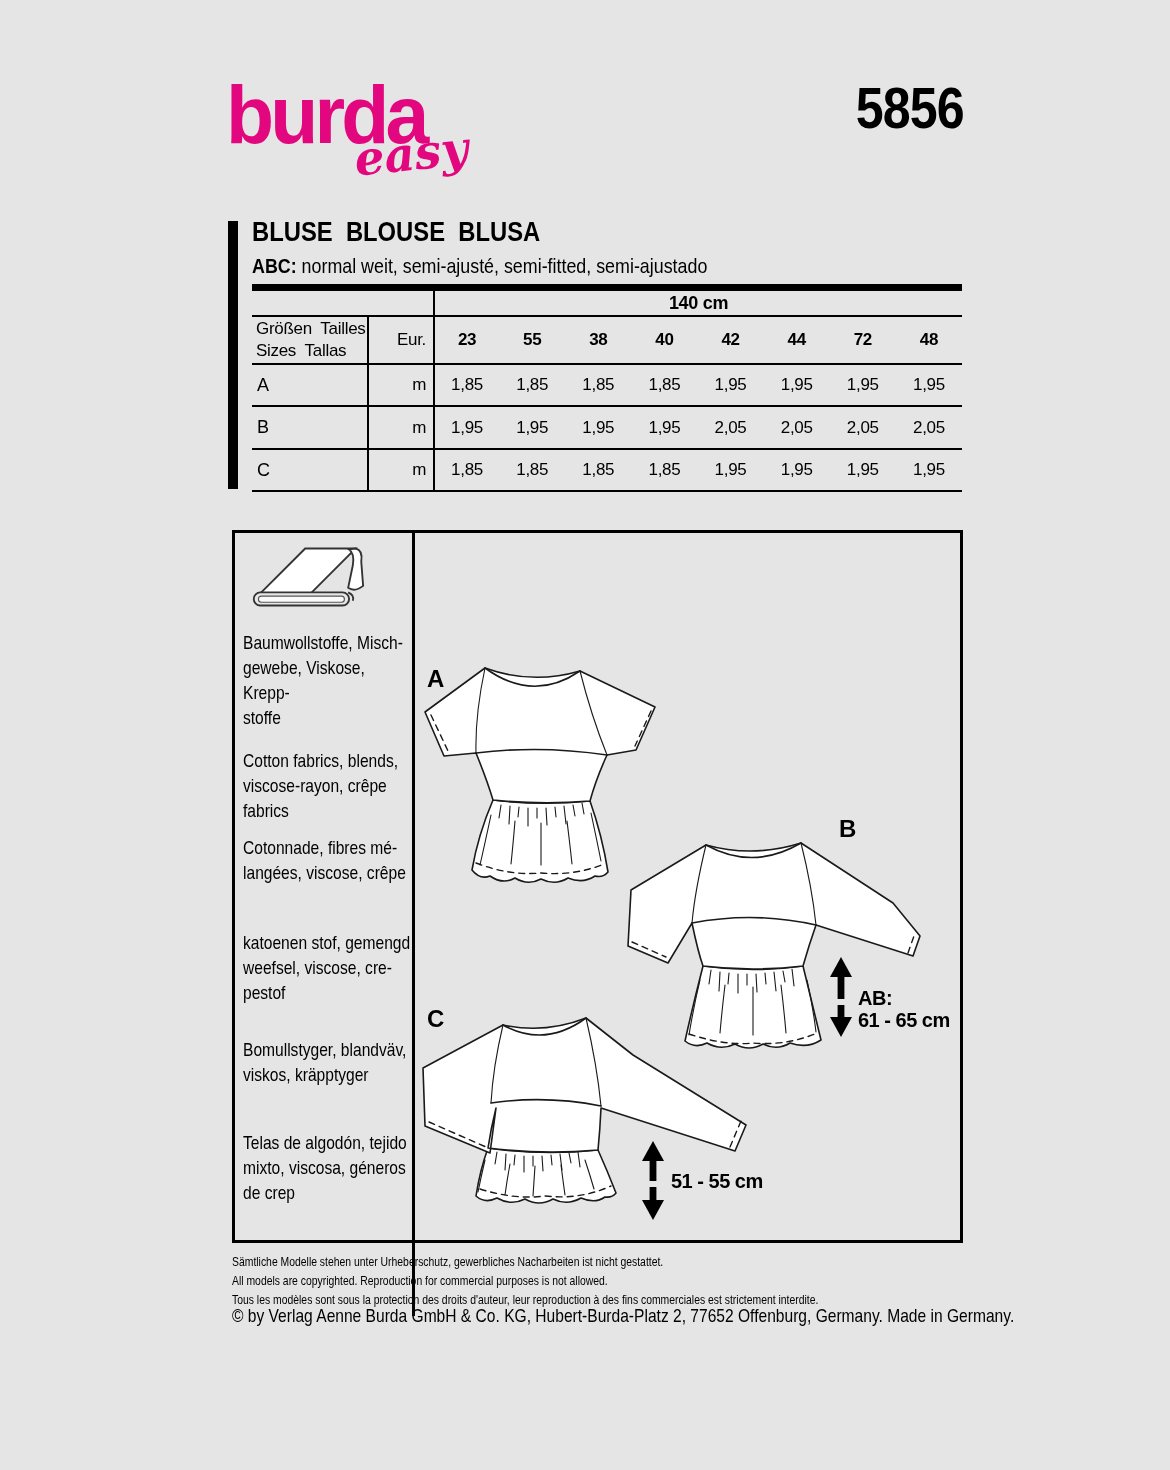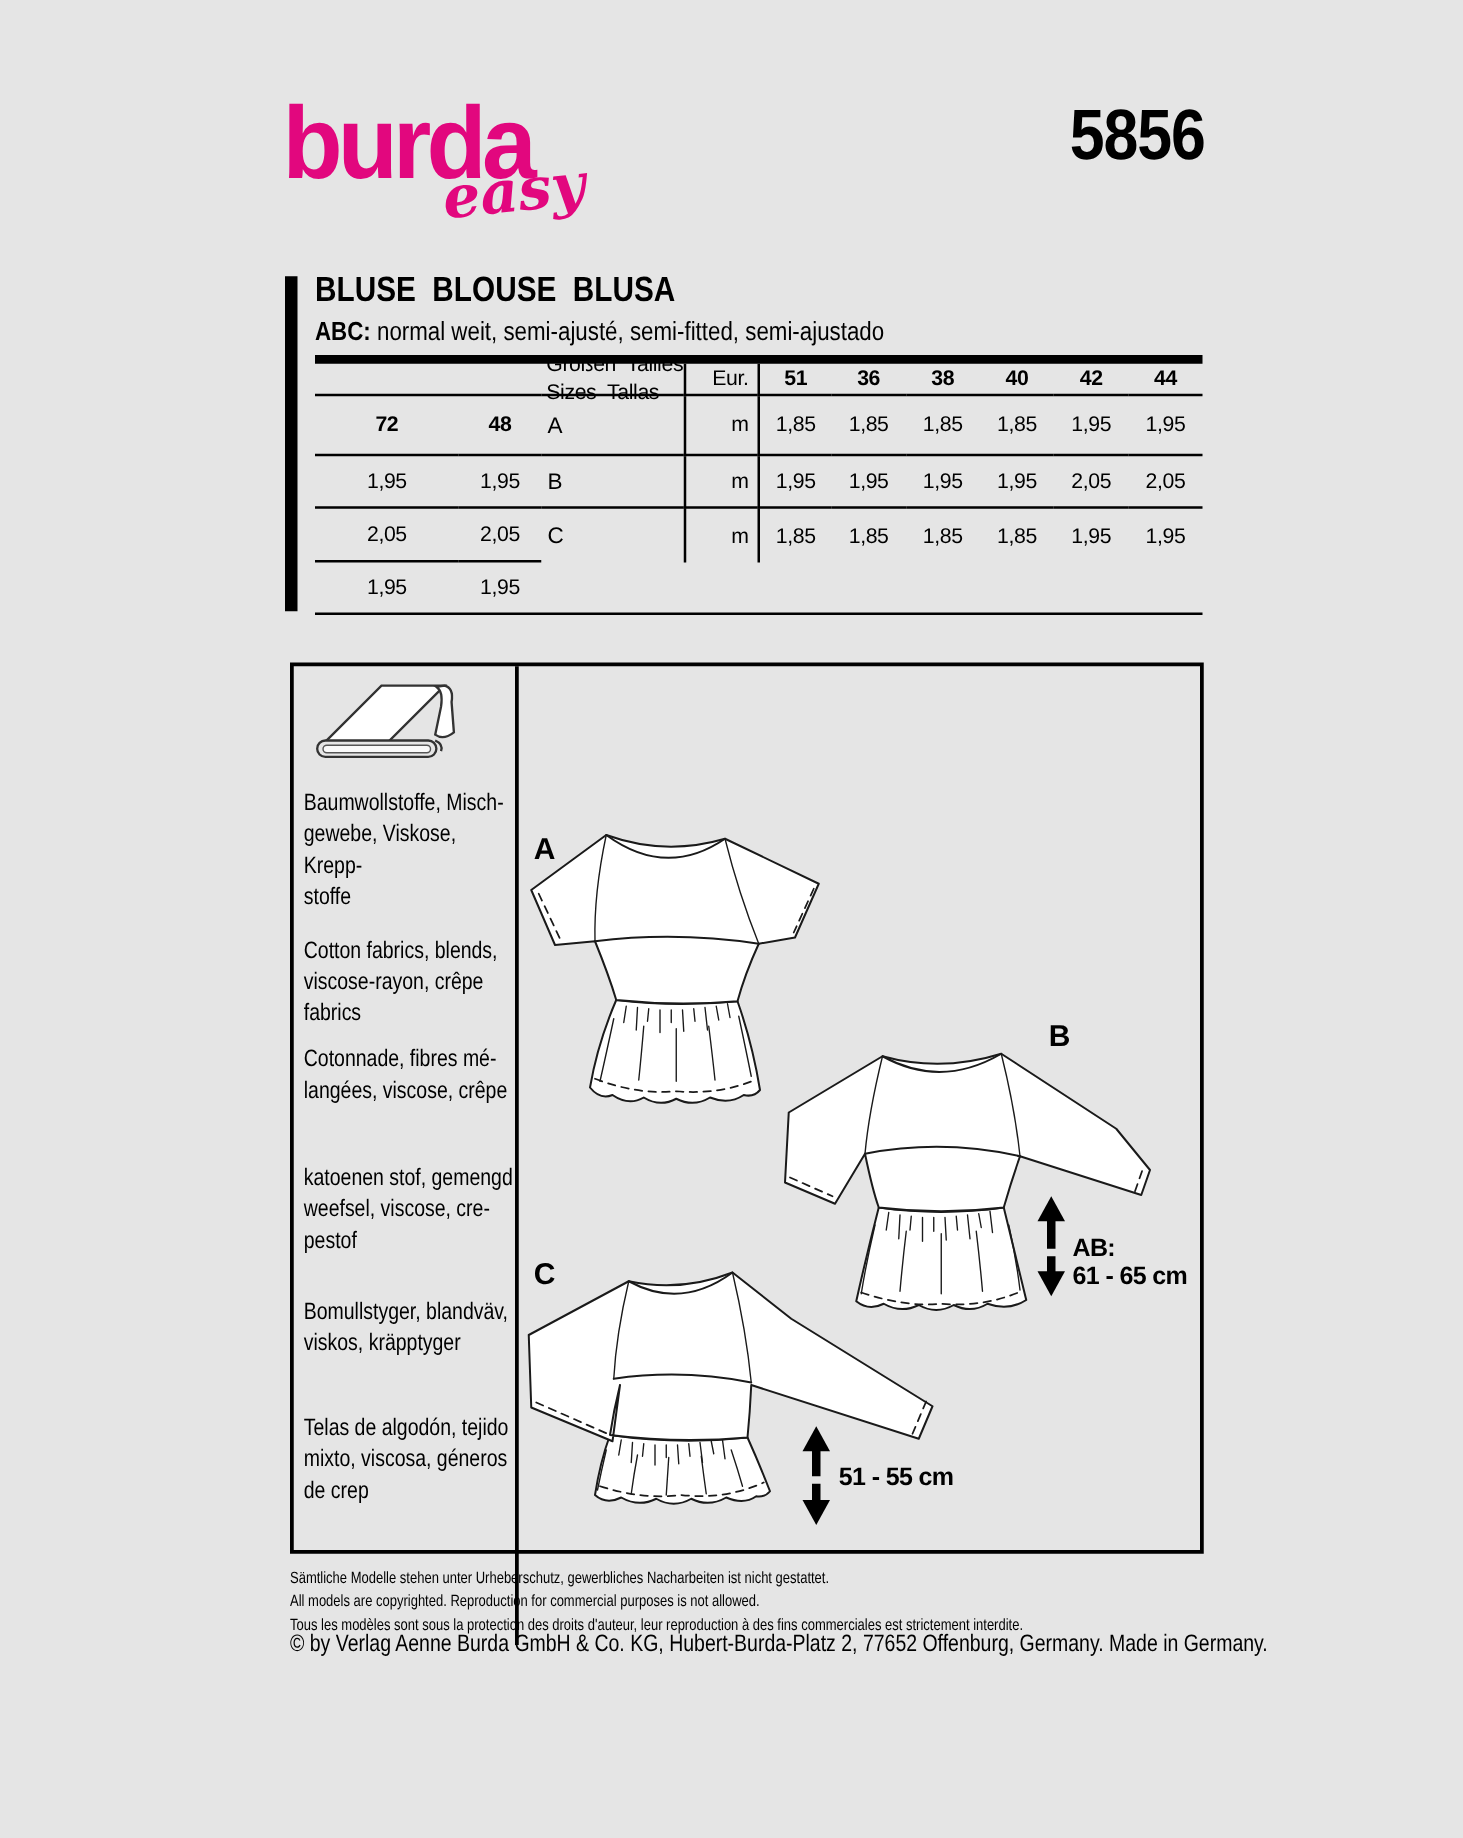--- a/index.html
+++ b/index.html
@@ -76,28 +76,29 @@
   <div class="abs logo-burda">burda</div>
   <div class="abs logo-easy">easy</div>
   <div class="abs style-number">5856</div>
 
   <div class="abs title-rule"></div>
   <div class="abs main-title">BLUSE  BLOUSE  BLUSA</div>
   <div class="abs subtitle"><b>ABC: </b><span>normal weit, semi-ajusté, semi-fitted, semi-ajustado</span></div>
 
   <div class="abs size-table">
     <div class="cell span2 rb"></div>
+    <div class="cell span8 rb bl c140">140 cm</div>
 
     <div class="cell rb c-glabel">
       <span>Größen  Tailles</span>
       <span>Sizes  Tallas</span>
     </div>
     <div class="cell rb bl c-eur">Eur.</div>
-    <div class="cell rb bl c-sizes">51</div>
-    <div class="cell rb c-sizes">36</div>
+    <div class="cell rb bl c-sizes">23</div>
+    <div class="cell rb c-sizes">55</div>
     <div class="cell rb c-sizes">38</div>
     <div class="cell rb c-sizes">40</div>
     <div class="cell rb c-sizes">42</div>
     <div class="cell rb c-sizes">44</div>
     <div class="cell rb c-sizes">72</div>
     <div class="cell rb c-sizes">48</div>
 
     <div class="cell rb c-lbl">A</div>
     <div class="cell rb bl c-eur">m</div>
     <div class="cell rb bl c-val">1,85</div>

